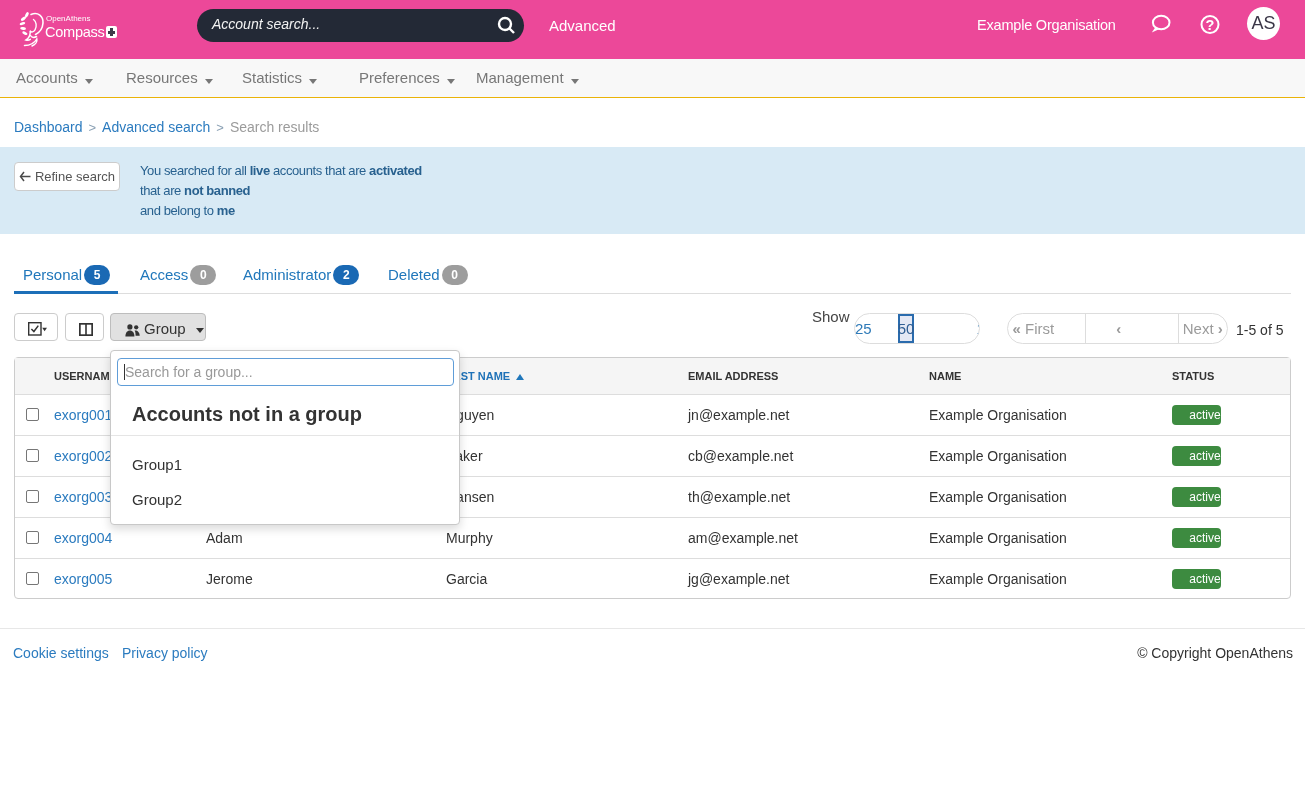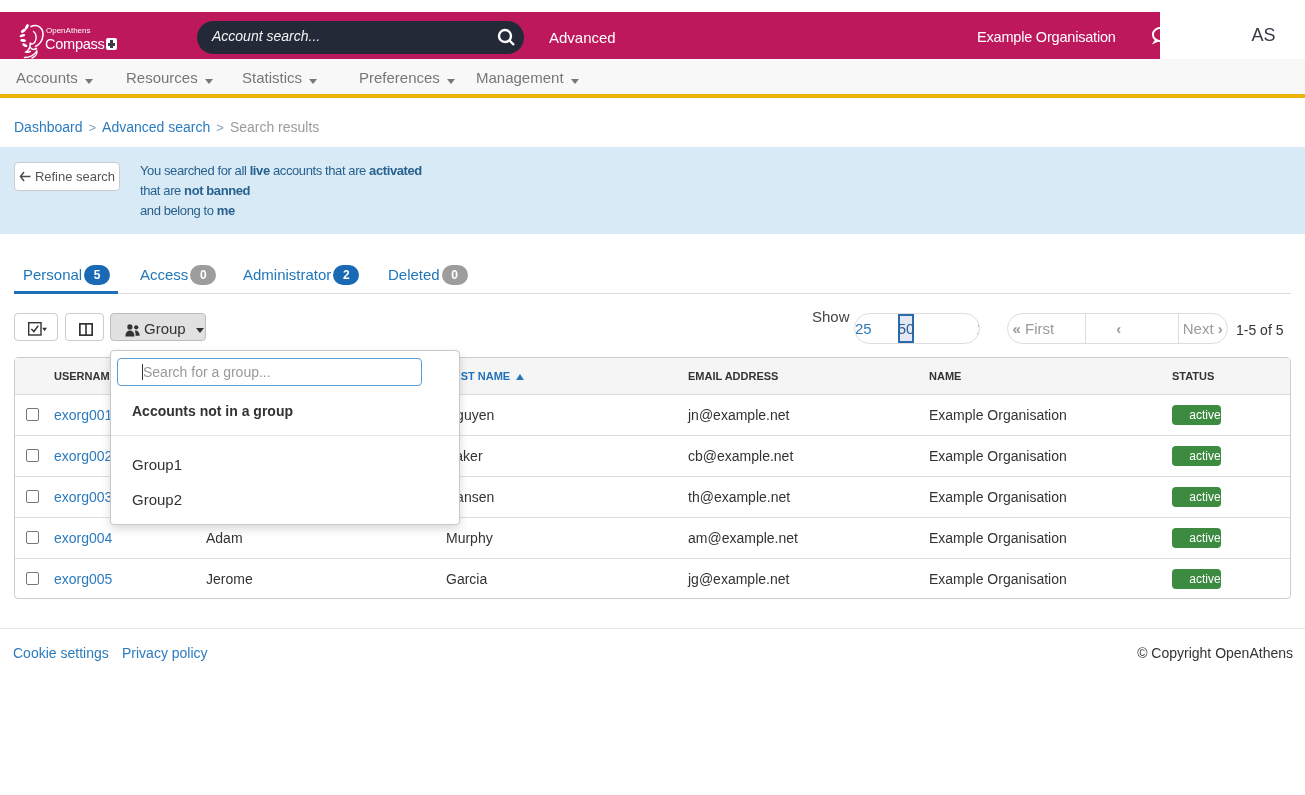--- a/index.html
+++ b/index.html
@@ -1,38 +1,38 @@
 <!DOCTYPE html>
 <html><head>
 <meta charset="utf-8">
 <style>
 * { margin:0; padding:0; box-sizing:border-box; }
 html,body { width:1305px; height:795px; background:#fff; font-family:"Liberation Sans", sans-serif; overflow:hidden; }
 body { position:relative; }
 
 
-.topbar { position:absolute; left:0; top:12px; width:1160px; height:59px; background:#be185d; }
+.topbar { position:absolute; left:0; top:0; width:1305px; height:59px; background:#ec4899; }
 .searchpill { position:absolute; left:197px; top:9px; width:327px; height:33px; background:#232936; border-radius:17px;font-style:italic; }
 .searchpill .ph { position:absolute; left:15px; top:7px; font-size:14px; color:#f2f2f2; }
 .searchpill svg { position:absolute; right:8px; top:7px; }
 .advanced { position:absolute; left:549px; top:17px; font-size:15px; color:#fff; }
 .orgname { position:absolute; left:977px; top:17px; font-size:14.5px; color:#fff; letter-spacing:-0.2px; }
 .topicon { position:absolute; top:14px; }
 .avatar { position:absolute; left:1247px; top:7px; width:33px; height:33px; background:#fff; border-radius:50%; color:#3a3647; font-size:18px; text-align:center; line-height:33px; }
 
 
 .logo { position:absolute; left:18px; top:11px; }
 .logo-oa { position:absolute; left:46px; top:14px; font-size:8px; color:#fdfdfd; }
 .logo-compass { position:absolute; left:45px; top:24px; font-size:14.6px; color:#fff; letter-spacing:-0.3px; }
 .plusbadge { position:absolute; left:106px; top:26px; width:11px; height:12px; background:#fff; border-radius:2px; }
 .plusbadge:before { content:""; position:absolute; left:4px; top:2px; width:3px; height:8px; background:#3e3b4a; }
 .plusbadge:after { content:""; position:absolute; left:2px; top:4.5px; width:7px; height:3px; background:#3e3b4a; }
 
 
-.nav { position:absolute; left:0; top:59px; width:1305px; height:39px; background:#f8f8f8; border-bottom:4px solid #eab308; }
+.nav { position:absolute; left:0; top:59px; width:1305px; height:39px; background:#f8f8f8; border-bottom:1px solid #eab308; }
 .nav span { position:absolute; top:10px; font-size:15px; color:#777; }
 .caret { display:inline-block; width:0; height:0; border-left:4.5px solid transparent; border-right:4.5px solid transparent; border-top:5px solid #777; margin-left:7px; vertical-align:3px; }
 
 
 .crumbs { position:absolute; left:14px; top:119px; font-size:14px; color:#9b9b9b; }
 .crumbs a { color:#2b7bbf; text-decoration:none; }
 .crumbs .sep { color:#8aa0b4; margin:0 6px; font-size:13px; }
 
 
 .bluepanel { position:absolute; left:0; top:147px; width:1305px; height:87px; background:#d8eaf5; }
@@ -61,22 +61,22 @@
 table.grid th { height:36px; background:#f5f5f5; font-size:11px; color:#333; text-align:left; padding:0 8px; font-weight:bold; }
 table.grid td { height:41px; border-top:1px solid #ddd; padding:0 8px; }
 table.grid a { color:#2b7bbf; text-decoration:none; }
 .cbx { width:13px; height:13px; border:1px solid #767676; border-radius:2px; background:#fff; margin-left:3px; }
 .statusbadge { display:inline-block; width:49px; height:20px; background:#3d8b40; color:#fff; border-radius:4px; font-size:12px; text-align:center; line-height:20px;padding-left:17px; }
 table.grid th.sorted { color:#1f72b8; }
 .sortarrow { display:inline-block; width:0; height:0; border-left:4.5px solid transparent; border-right:4.5px solid transparent; border-bottom:6px solid #2077bb; margin-left:6px; vertical-align:0px; }
 
 
 .dropdown { position:absolute; left:110px; top:350px; width:350px; height:175px; background:#fff; border:1px solid #c8c8c8; border-radius:4px; box-shadow:0 4px 10px rgba(0,0,0,0.15); z-index:50; }
-.dd-input { position:absolute; left:6px; top:7px; width:305px; height:28px; border:1px solid #5f9dd8; border-radius:4px; font-size:14px; color:#999; line-height:26px; padding-left:24px; }
-.dd-head { position:absolute; left:21px; top:52px; font-size:14px; font-weight:bold; color:#333; }
+.dd-input { position:absolute; left:6px; top:7px; width:337px; height:28px; border:1px solid #5f9dd8; border-radius:4px; font-size:14px; color:#999; line-height:26px; padding-left:6px; }
+.dd-head { position:absolute; left:21px; top:52px; font-size:20px; font-weight:bold; color:#333; }
 .dd-div { position:absolute; left:0; top:84px; width:348px; height:1px; background:#e5e5e5; }
 .dd-item { position:absolute; left:21px; font-size:15px; color:#333; }
 
 
 .footer { position:absolute; left:0; top:628px; width:1305px; border-top:1px solid #e7e7e7; }
 .footer a { position:absolute; top:16px; font-size:14px; color:#2b7bbf; text-decoration:none; }
 .copyright { position:absolute; right:12px; top:16px; font-size:14px; color:#333; }
 </style>
 </head>
 <body>

